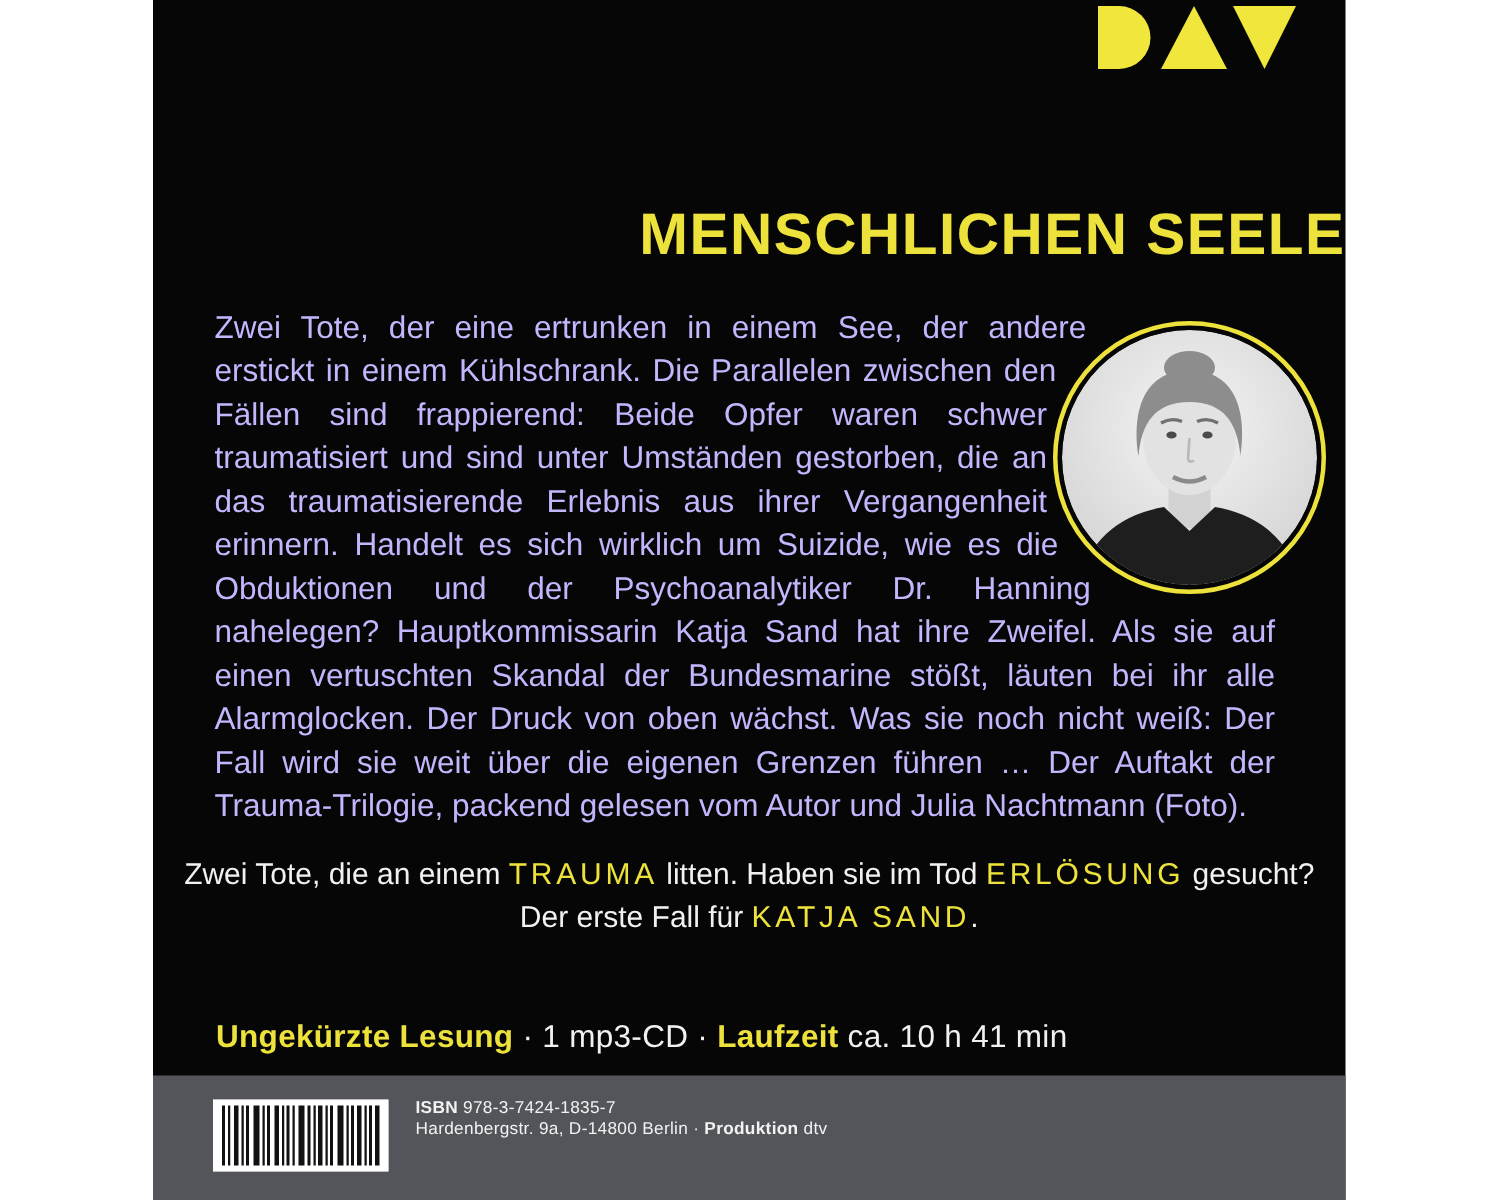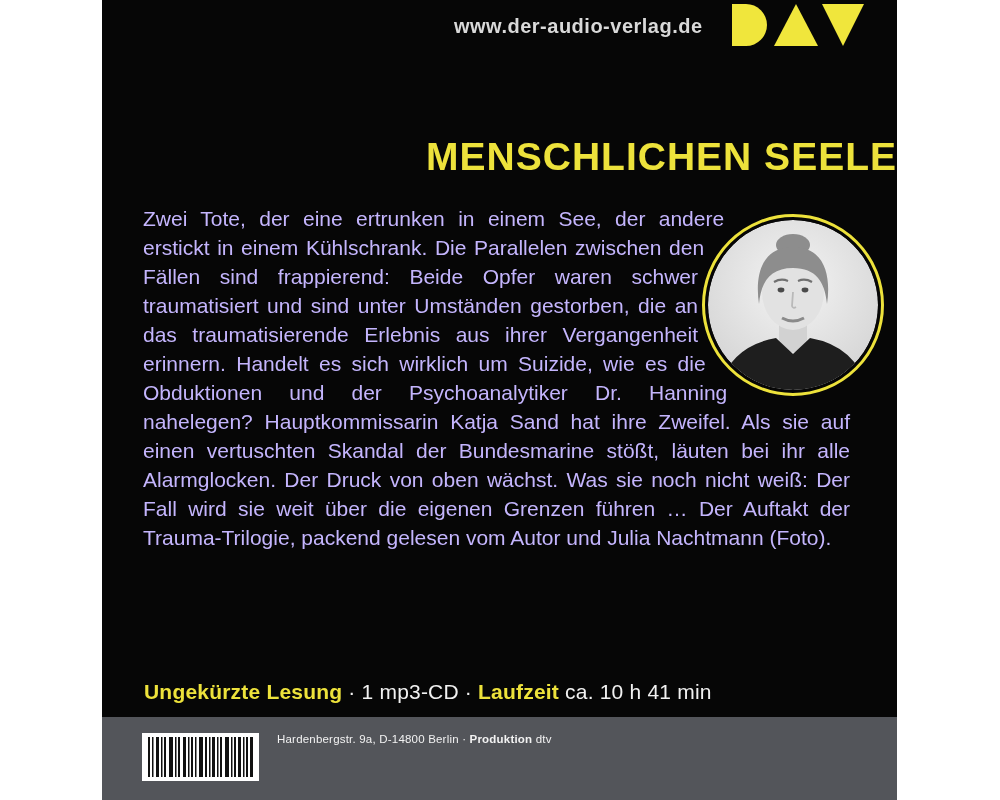--- a/index.html
+++ b/index.html
@@ -49,21 +49,20 @@
   .imprint{position:absolute;left:175px;top:16px;font-size:11.5px;line-height:13.5px;
            color:#F2F2F2;letter-spacing:0.2px;white-space:nowrap;}
   .imprint b{font-weight:bold;}
 </style>
 </head>
 <body>
 
 <div class="page">
   <div class="cover">
 
-    <div class="site-url">www.der-audio-verlag.de</div>
     <div class="dav-logo">
       <svg viewBox="0 0 132 42" xmlns="http://www.w3.org/2000/svg">
         <path d="M0 0 H14 A21 21 0 0 1 14 42 H0 Z" fill="#F0E63C"></path>
         <polygon points="64,0 86,42 42,42" fill="#F0E63C"></polygon>
         <polygon points="90,0 132,0 111,42" fill="#F0E63C"></polygon>
       </svg>
     </div>
 
     <div class="title-2">MENSCHLICHEN SEELE</div>
 
@@ -102,20 +101,24 @@
           <ellipse cx="73" cy="70" rx="3.4" ry="2.4" fill="#4a4a4a"></ellipse>
           <ellipse cx="97" cy="70" rx="3.4" ry="2.4" fill="#4a4a4a"></ellipse>
 
           <path d="M85 72 L84 86 Q85 89 88 87" stroke="#b9b9b9" stroke-width="1.8" fill="none"></path>
 
           <path d="M74 98 Q85 104 96 98" stroke="#8a8a8a" stroke-width="3" fill="none"></path>
         </g>
       </svg>
     </div>
 
+    <div class="tagline">
+      <div><span>Zwei Tote, die an einem </span><span class="tag-em">TRAUMA</span><span> litten. Haben sie im Tod </span><span class="tag-em">ERLÖSUNG</span><span> gesucht?</span></div>
+      <div><span>Der erste Fall für </span><span class="tag-em">KATJA SAND</span><span>.</span></div>
+    </div>
 
     <div class="info">
       <span class="y">Ungekürzte Lesung</span><span> · </span><span>1 mp3-CD</span><span> · </span><span class="y">Laufzeit</span><span> ca. 10 h 41 min</span>
     </div>
 
     <div class="strip">
       <div class="barcode">
         <svg viewBox="0 0 117 48" xmlns="http://www.w3.org/2000/svg">
           <rect x="0" y="0" width="117" height="48" fill="#ffffff"></rect>
           <g fill="#111111">
@@ -141,18 +144,19 @@
               <rect x="89" y="4" width="1.5" height="40"></rect>
             <rect x="92" y="4" width="2" height="40"></rect>
               <rect x="96" y="4" width="3" height="40"></rect>
             <rect x="101" y="4" width="1.5" height="40"></rect>
               <rect x="104" y="4" width="2" height="40"></rect>
             <rect x="108" y="4" width="3" height="40"></rect>
           </g>
         </svg>
       </div>
       <div class="imprint">
+        <div><b>ISBN</b><span> 978-3-7424-1835-7</span></div>
         <div><span>Hardenbergstr. 9a, D-14800 Berlin · </span><b>Produktion</b><span> dtv</span></div>
       </div>
     </div>
 
   </div>
 </div>
 
 </body></html>

